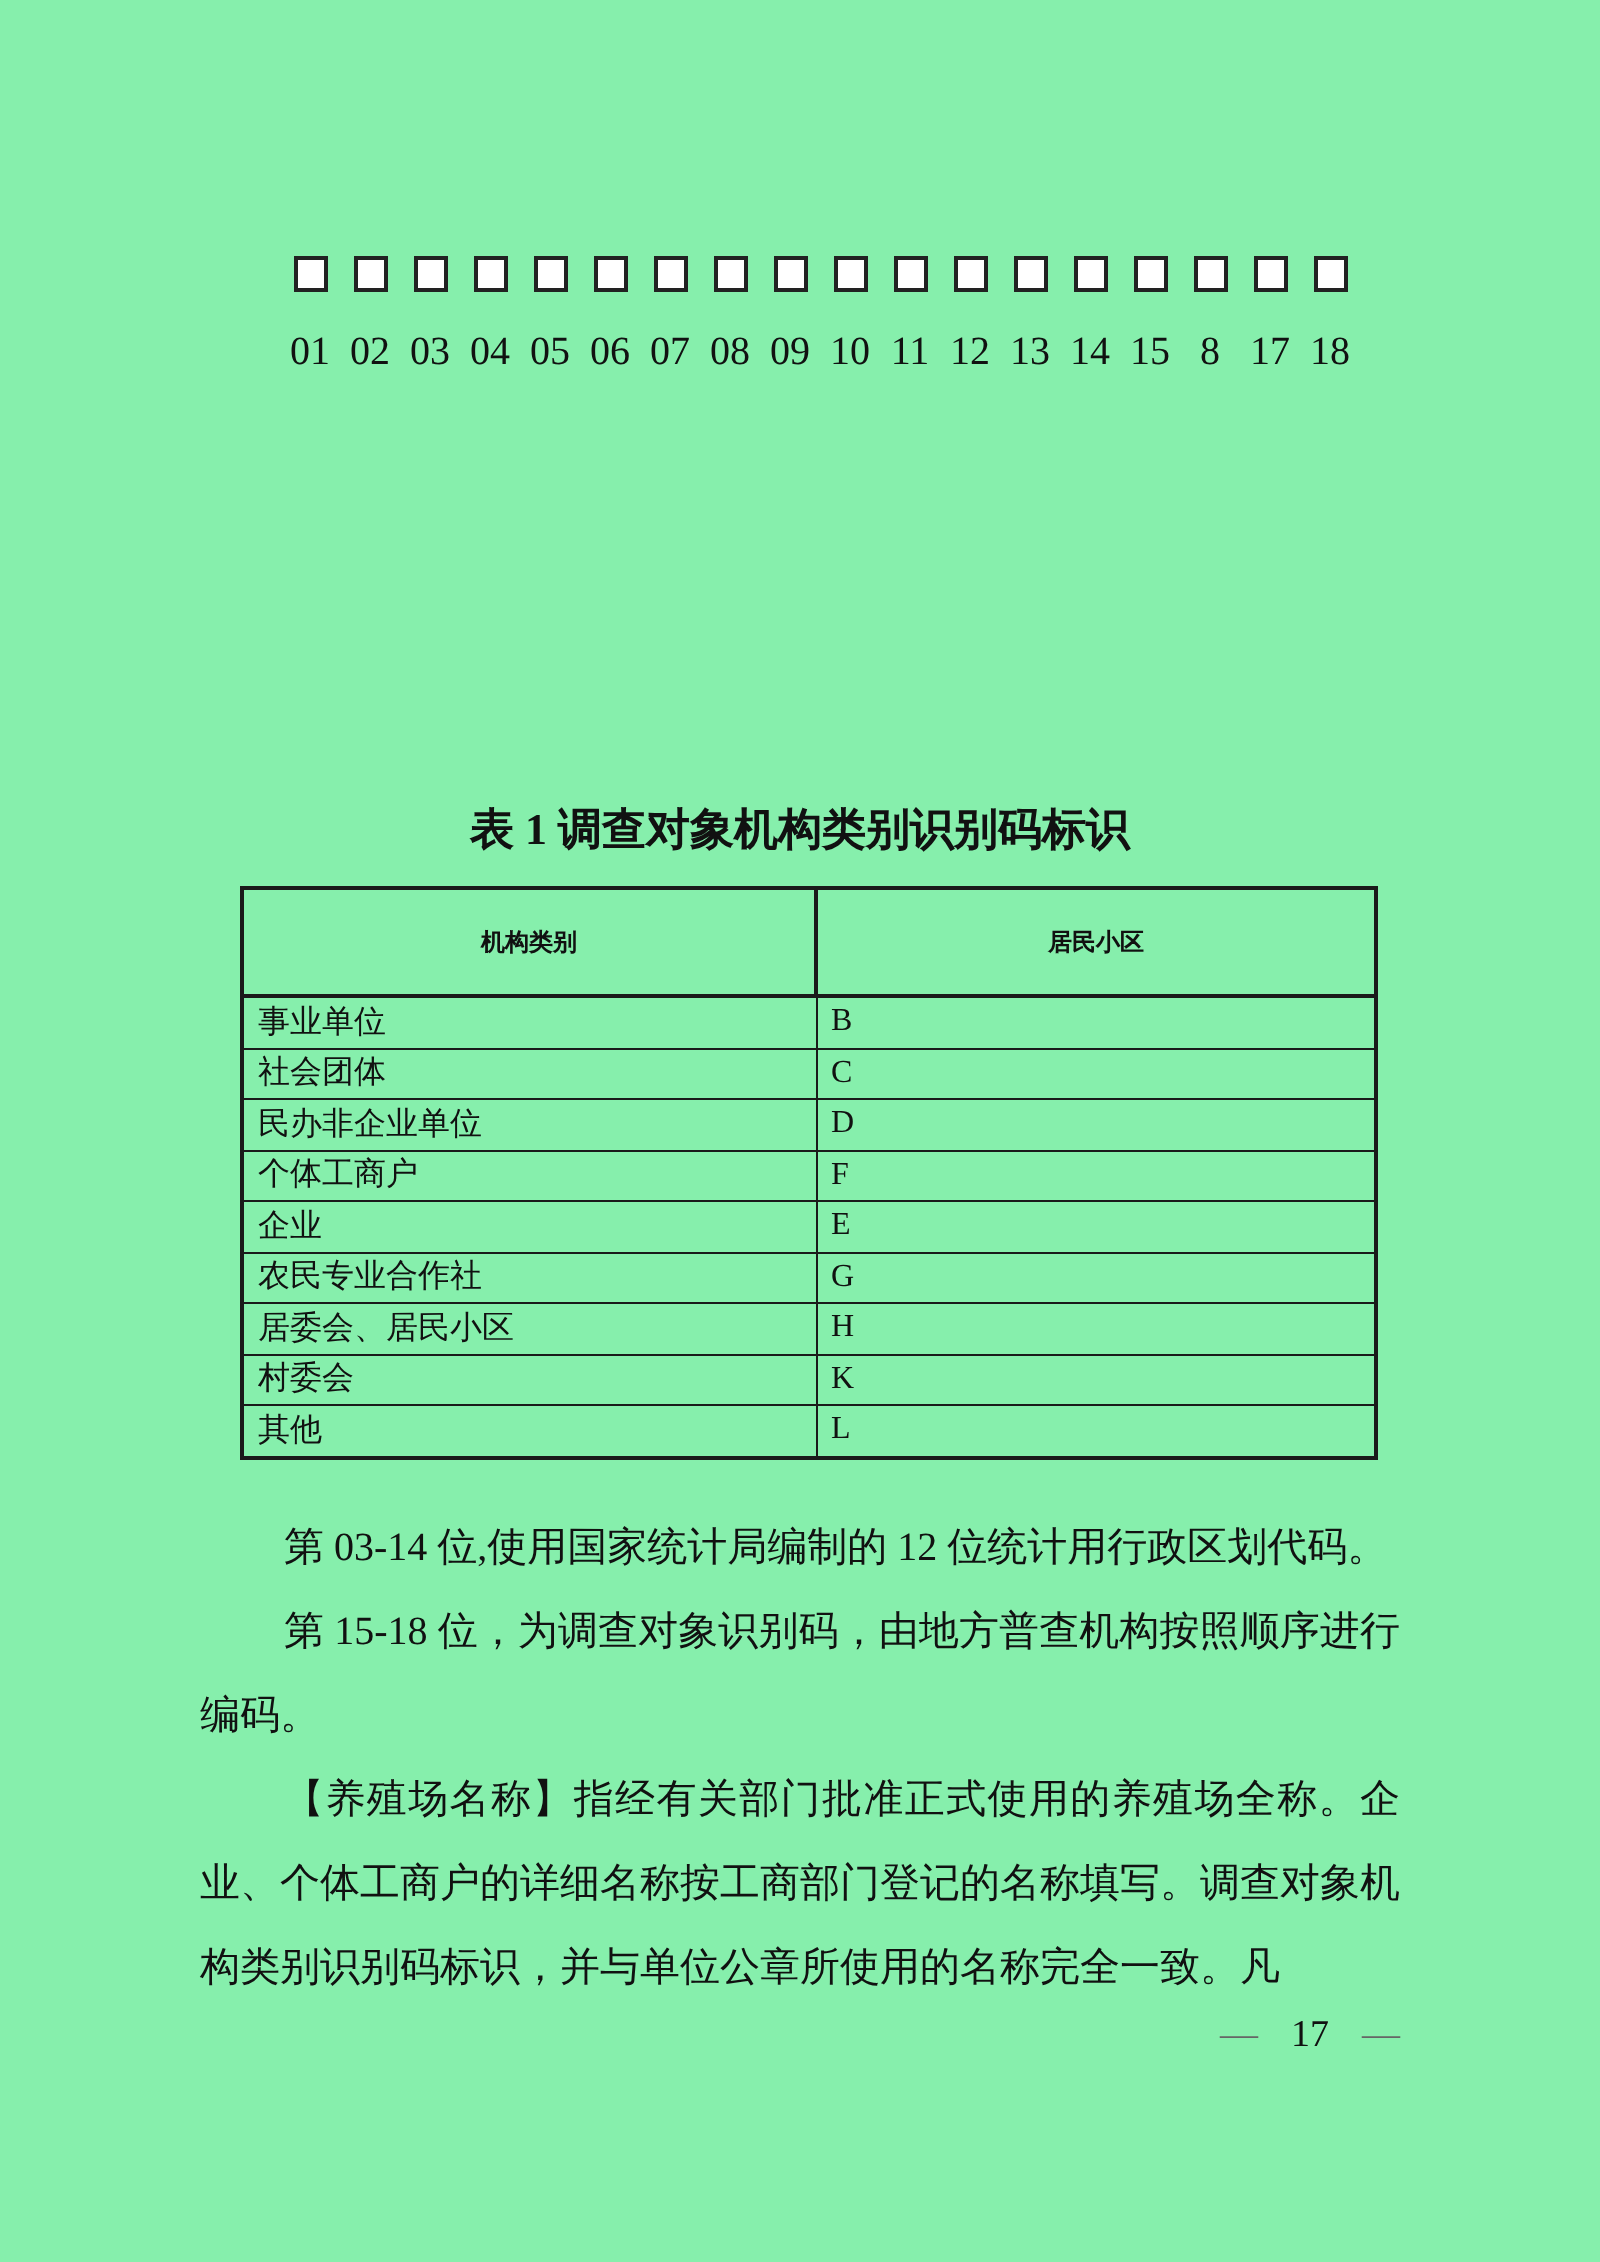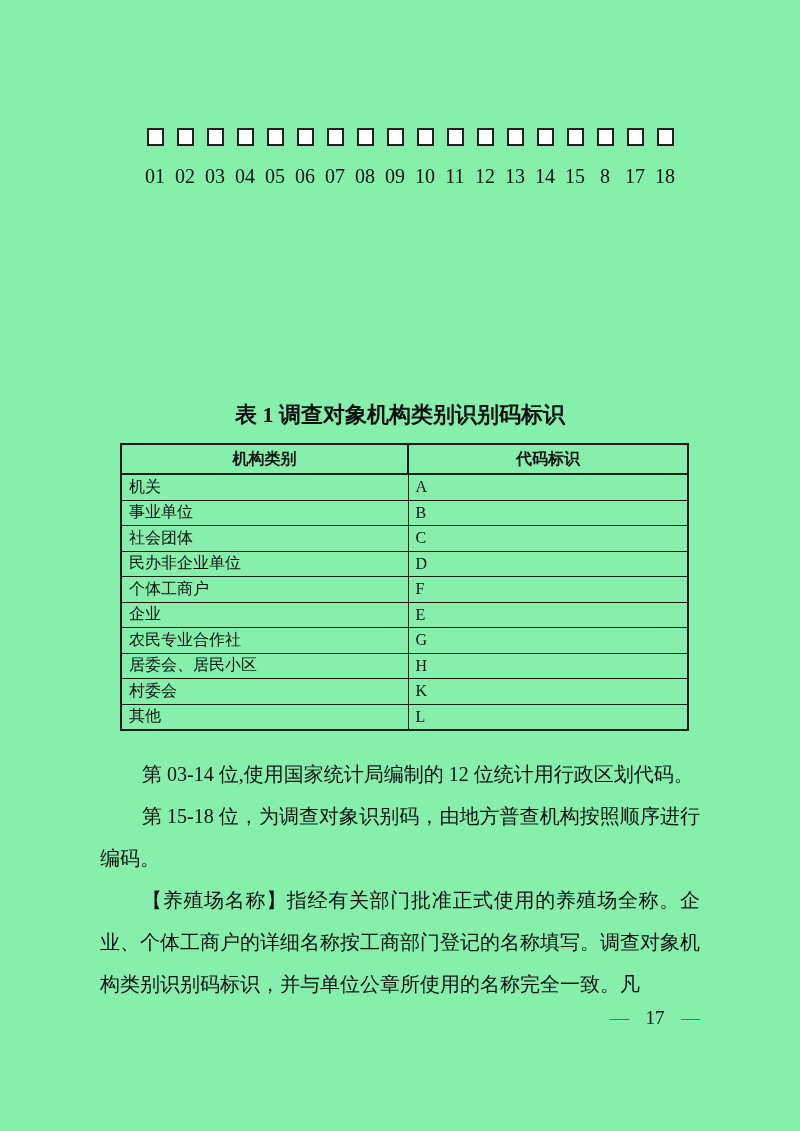--- a/index.html
+++ b/index.html
@@ -90,22 +90,22 @@
     border-collapse: collapse;
     table-layout: fixed;
     font-size: 16px;
     color: #111111;
   }
   .code-table th {
     border: 2px solid #1a1a1a;
     font-weight: bold;
     text-align: center;
     height: 28px;
-    padding: 0;
-    font-size: 16px;
+    padding: 12px;
+    font-size: 12px;
   }
   .code-table td {
     border: 1.5px solid #1a1a1a;
     height: 24.5px;
     padding: 0 7px;
     text-align: left;
     font-size: 16px;
   }
   .code-table { border: 2px solid #1a1a1a; }
   .col-category { width: 287px; }
@@ -213,28 +213,24 @@
   <div class="table-caption">表 1 调查对象机构类别识别码标识</div>
 
   <table class="code-table">
     <colgroup>
       <col class="col-category">
       <col class="col-code">
     </colgroup>
     <thead>
       <tr>
         <th>机构类别</th>
-        <th>代码标识</th>
+        <th>居民小区</th>
       </tr>
     </thead>
     <tbody id="tableBody">
-        <tr>
-          <td>机关</td>
-          <td>A</td>
-        </tr>
         <tr>
           <td>事业单位</td>
           <td>B</td>
         </tr>
         <tr>
           <td>社会团体</td>
           <td>C</td>
         </tr>
         <tr>
           <td>民办非企业单位</td>

